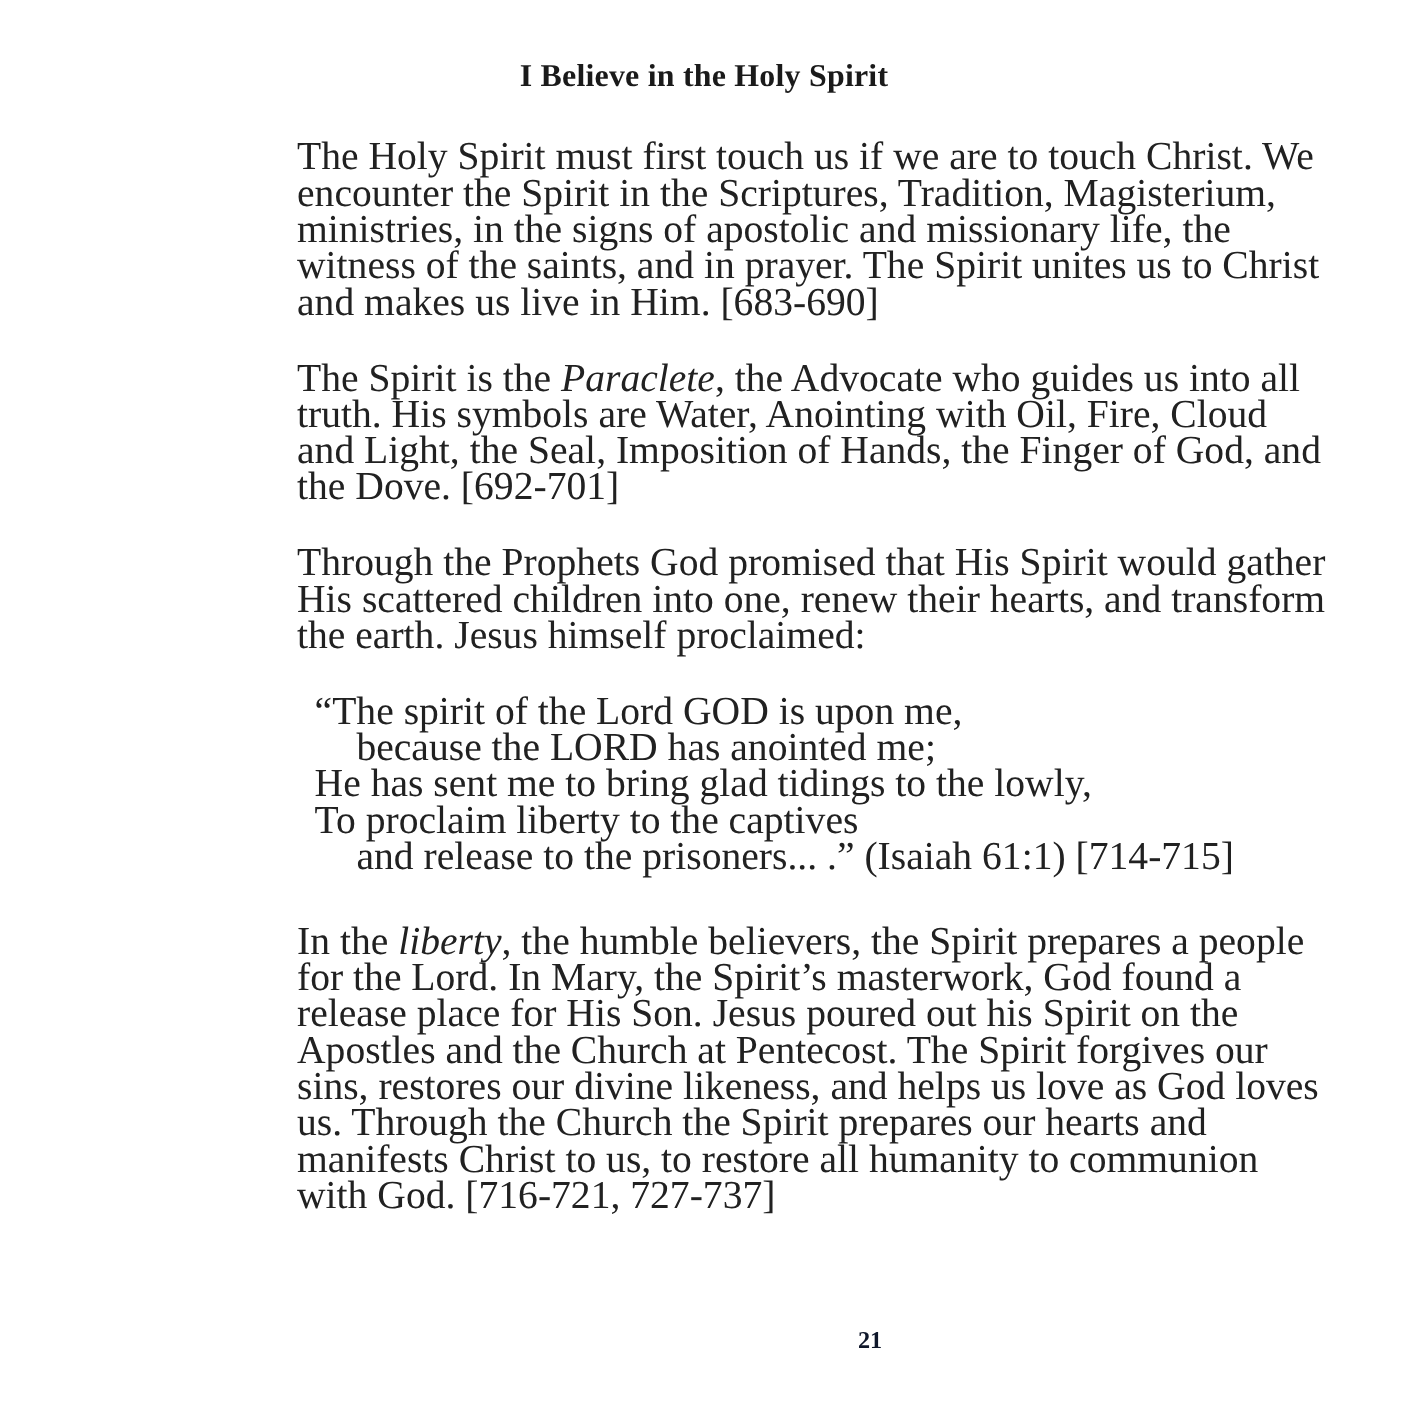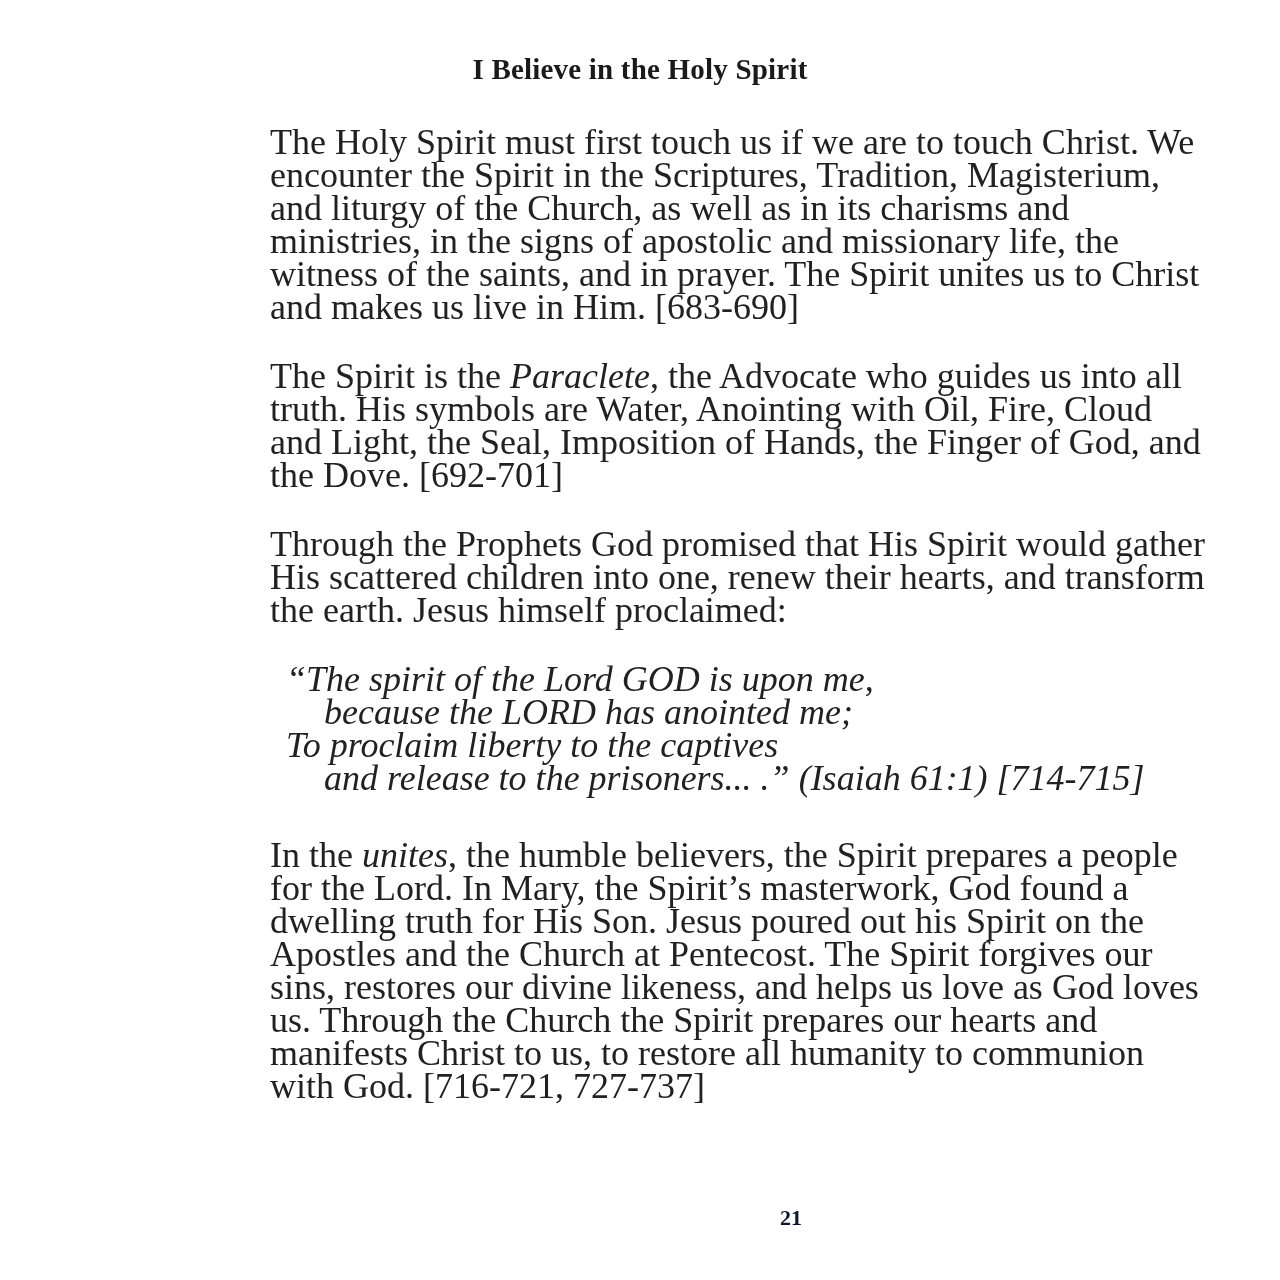--- a/index.html
+++ b/index.html
@@ -34,21 +34,20 @@
     top: 126px;
     left: 270px;
     width: 760px;
   }
   .para {
     margin: 0 0 36px 0;
   }
   .para.quote {
     margin-top: 20px;
     margin-bottom: 44px;
-    font-style: italic;
   }
   .line {
     font-size: 36px;
     line-height: 33px;
     white-space: nowrap;
     color: #212121;
   }
   .line em {
     font-style: italic;
   }
@@ -69,46 +68,46 @@
 </head>
 <body>
 
 <div class="page">
   <div class="title">I Believe in the Holy Spirit</div>
 
   <div class="content">
       <div class="para body">
         <div class="line indent-0"><span>The Holy Spirit must first touch us if we are to touch Christ. We</span></div>
         <div class="line indent-0"><span>encounter the Spirit in the Scriptures, Tradition, Magisterium,</span></div>
-        <div class="line indent-0"><span>and liturgy of the Church, as well as in its charisms and</span></div>
         <div class="line indent-0"><span>ministries, in the signs of apostolic and missionary life, the</span></div>
         <div class="line indent-0"><span>witness of the saints, and in prayer. The Spirit unites us to Christ</span></div>
         <div class="line indent-0"><span>and makes us live in Him. [683-690]</span></div>
       </div>
       <div class="para body">
         <div class="line indent-0"><span>The Spirit is the </span><em>Paraclete</em><span>, the Advocate who guides us into all</span></div>
         <div class="line indent-0"><span>truth. His symbols are Water, Anointing with Oil, Fire, Cloud</span></div>
         <div class="line indent-0"><span>and Light, the Seal, Imposition of Hands, the Finger of God, and</span></div>
         <div class="line indent-0"><span>the Dove. [692-701]</span></div>
       </div>
       <div class="para body">
         <div class="line indent-0"><span>Through the Prophets God promised that His Spirit would gather</span></div>
         <div class="line indent-0"><span>His scattered children into one, renew their hearts, and transform</span></div>
         <div class="line indent-0"><span>the earth. Jesus himself proclaimed:</span></div>
       </div>
       <div class="para quote">
         <div class="line indent-1"><span>“The spirit of the Lord GOD is upon me,</span></div>
         <div class="line indent-2"><span>because the LORD has anointed me;</span></div>
+        <div class="line indent-1"><span>He has sent me to bring glad tidings to the lowly,</span></div>
         <div class="line indent-1"><span>To proclaim liberty to the captives</span></div>
         <div class="line indent-2"><span>and release to the prisoners... .” (Isaiah 61:1) [714-715]</span></div>
       </div>
       <div class="para body">
-        <div class="line indent-0"><span>In the </span><em>unites</em><span>, the humble believers, the Spirit prepares a people</span></div>
+        <div class="line indent-0"><span>In the </span><em>liberty</em><span>, the humble believers, the Spirit prepares a people</span></div>
         <div class="line indent-0"><span>for the Lord. In Mary, the Spirit’s masterwork, God found a</span></div>
-        <div class="line indent-0"><span>dwelling truth for His Son. Jesus poured out his Spirit on the</span></div>
+        <div class="line indent-0"><span>release place for His Son. Jesus poured out his Spirit on the</span></div>
         <div class="line indent-0"><span>Apostles and the Church at Pentecost. The Spirit forgives our</span></div>
         <div class="line indent-0"><span>sins, restores our divine likeness, and helps us love as God loves</span></div>
         <div class="line indent-0"><span>us. Through the Church the Spirit prepares our hearts and</span></div>
         <div class="line indent-0"><span>manifests Christ to us, to restore all humanity to communion</span></div>
         <div class="line indent-0"><span>with God. [716-721, 727-737]</span></div>
       </div>
     </div>
 
   <div class="page-number">21</div>
 </div>

